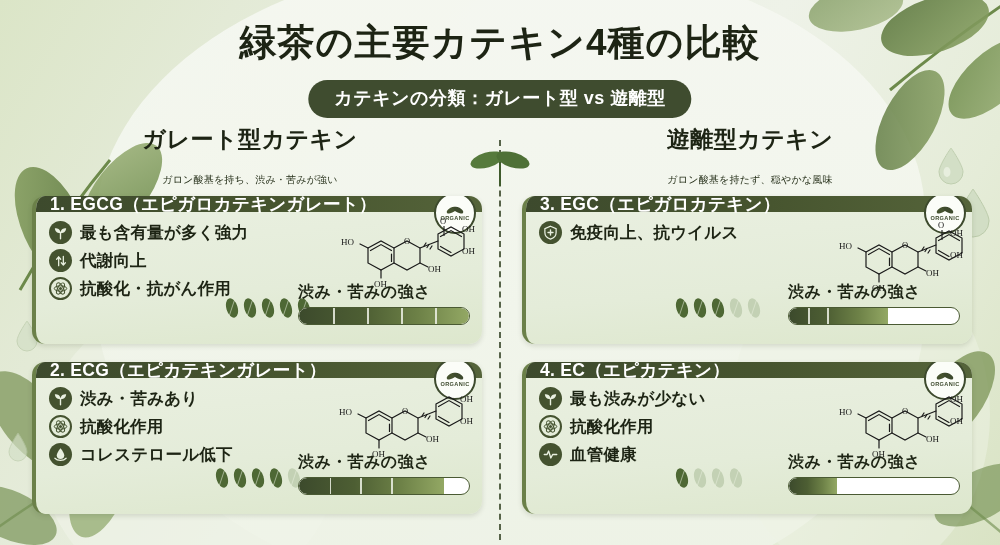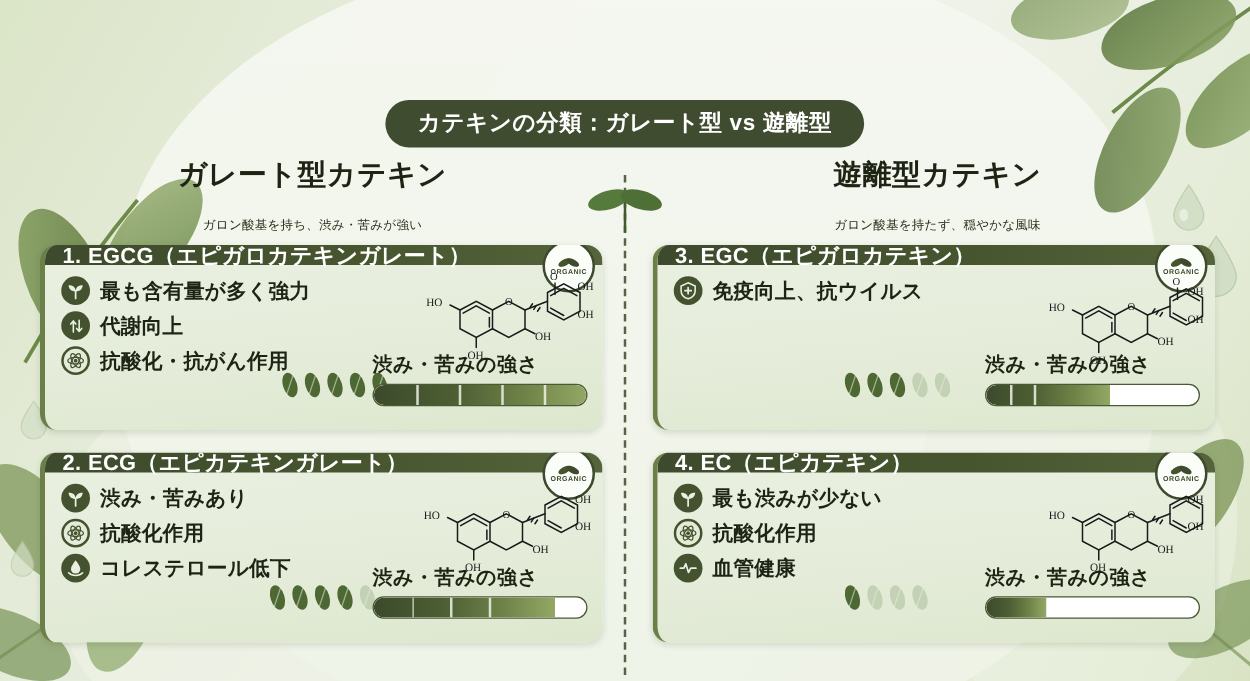--- a/index.html
+++ b/index.html
@@ -227,20 +227,21 @@
   </svg>
   <svg class="deco" style="left:14px;top:318px;" width="26" height="34" viewBox="0 0 26 34">
     <path d="M13 3 C 13 3 3 17 3 23 a10 10 0 0 0 20 0 C 23 17 13 3 13 3 z" fill="#d3dfc6" stroke="#b9c9a8" stroke-width="1" opacity=".7"></path>
   </svg>
   <svg class="deco" style="left:6px;top:430px;" width="24" height="32" viewBox="0 0 24 32">
     <path d="M12 3 C 12 3 3 16 3 22 a9 9 0 0 0 18 0 C 21 16 12 3 12 3 z" fill="#d3dfc6" stroke="#b9c9a8" stroke-width="1" opacity=".65"></path>
   </svg>
 
   <div id="content">
 
+    <div class="title">緑茶の主要カテキン4種の比較</div>
     <div class="subtitle-badge">カテキンの分類：ガレート型 vs 遊離型</div>
 
     <div class="col-head left">
       <div class="ch-title">ガレート型カテキン</div>
       <div class="ch-sub">ガロン酸基を持ち、渋み・苦みが強い</div>
     </div>
     <div class="col-head right">
       <div class="ch-title">遊離型カテキン</div>
       <div class="ch-sub">ガロン酸基を持たず、穏やかな風味</div>
     </div>

